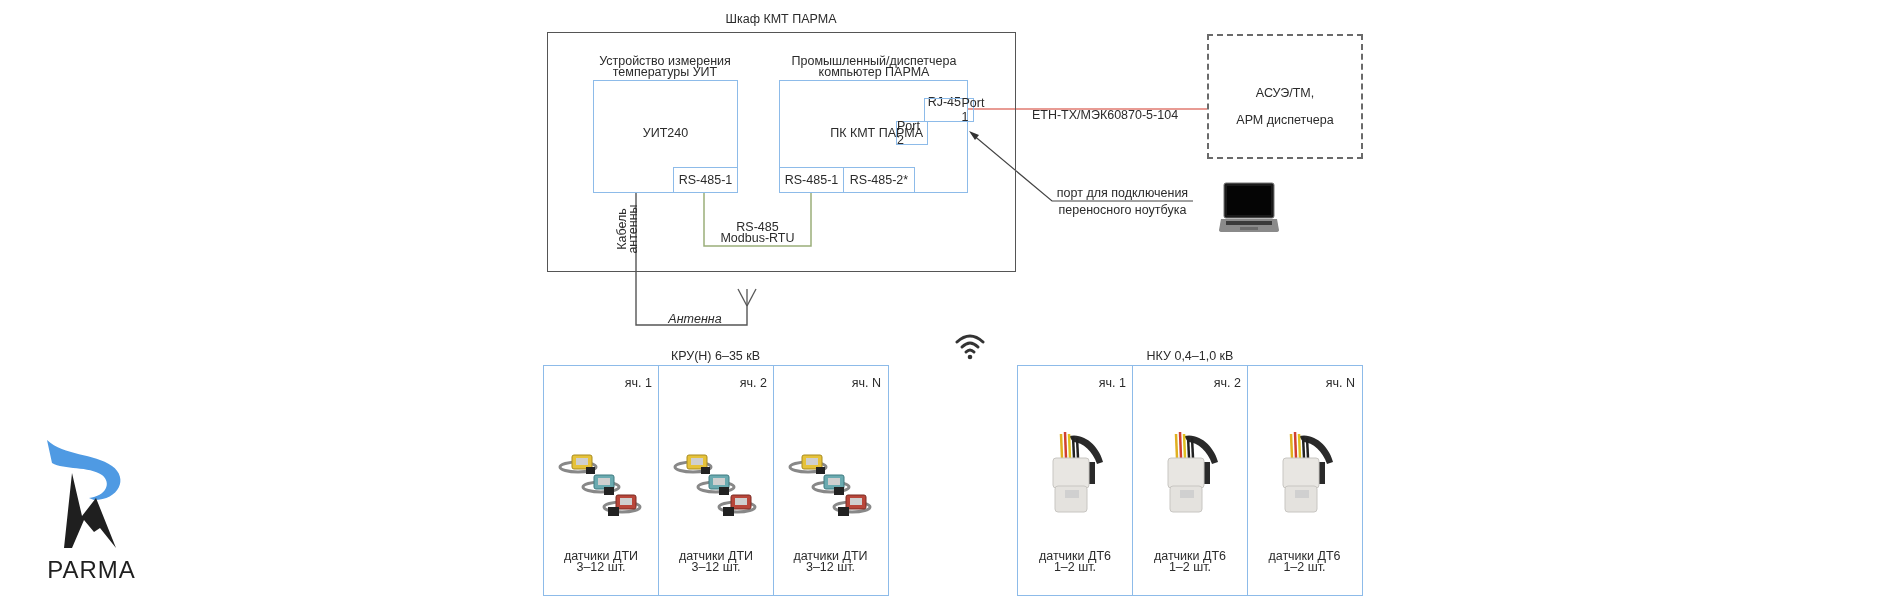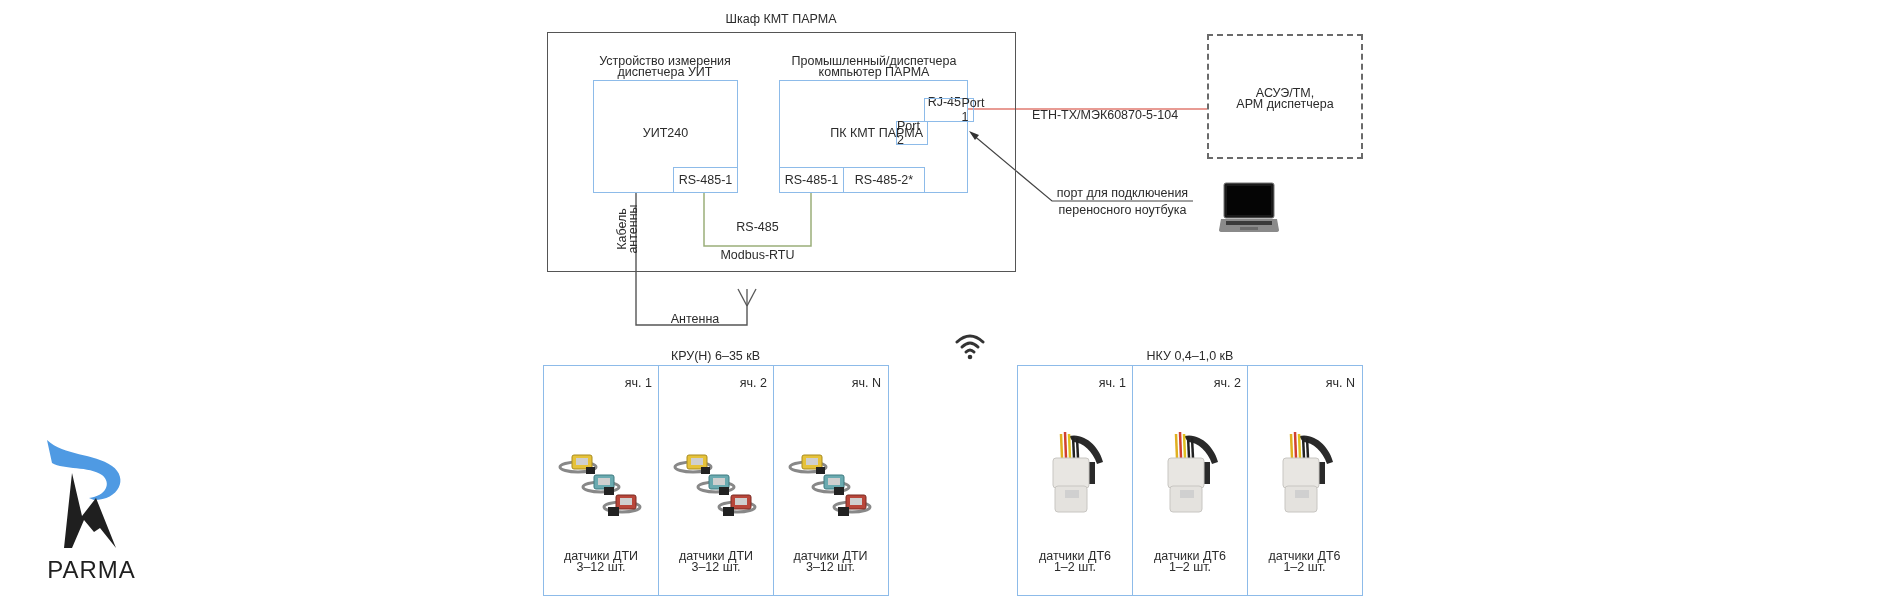--- a/index.html
+++ b/index.html
@@ -35,52 +35,52 @@
   </g>
 
   <polyline points="1193,201 1052,201 972,134" fill="none" stroke="#444" stroke-width="1.2"></polyline>
   <polygon points="969,131 979,135 975,140" fill="#333"></polygon>
 </svg>
 
 <div class="txt" style="left:547px; width:468px; top:13px;">Шкаф КМТ ПАРМА</div>
 <div class="cabinet" style="left:547px; top:32px; width:469px; height:240px;"></div>
 
 <div class="txt" style="left:593px; width:144px; top:55px;">Устройство измерения</div>
-<div class="txt" style="left:593px; width:144px; top:66px;">диспетчера УИТ</div>
+<div class="txt" style="left:593px; width:144px; top:66px;">температуры УИТ</div>
 <div class="box-blue" style="left:593px; top:80px; width:145px; height:113px;">
   <div class="txt" style="left:0; right:0; top:46px;">УИТ240</div>
 </div>
 <div class="box-blue port-label" style="left:673px; top:167px; width:65px; height:26px;">RS-485-1</div>
 
 <div class="txt" style="left:779px; width:190px; top:55px;">Промышленный/диспетчера</div>
 <div class="txt" style="left:779px; width:190px; top:66px;">компьютер ПАРМА</div>
 <div class="box-blue" style="left:779px; top:80px; width:189px; height:113px;">
   <div class="txt" style="left:0; width:143px; text-align:right; top:46px;">ПК КМТ ПАРМА</div>
   <div class="txt" style="right:6px; top:4px;margin-top:11px;">RJ-45</div>
 </div>
 <div class="box-blue port-label" style="left:924px; top:98px; width:44px; height:24px;padding-left:48px;">Port 1</div>
 <div class="box-blue port-label" style="left:896px; top:121px; width:32px; height:24px;">Port 2</div>
 <div class="box-blue port-label" style="left:779px; top:167px; width:65px; height:26px;">RS-485-1</div>
-<div class="box-blue port-label" style="left:843px; top:167px; width:82px; height:26px;">RS-485-2*</div>
+<div class="box-blue port-label" style="left:843px; top:167px; width:72px; height:26px;">RS-485-2*</div>
 
 <div class="txt" style="left:704px; width:107px; top:221px;">RS-485</div>
-<div class="txt" style="left:704px; width:107px; top:232px;margin-top:17px;">Modbus-RTU</div>
+<div class="txt" style="left:704px; width:107px; top:232px;">Modbus-RTU</div>
 
 <div class="abs" style="left:598px; top:216px; width:60px; height:26px; transform:rotate(-90deg); transform-origin:center;">
   <div class="txt" style="left:0; right:0; top:1px;">Кабель</div>
   <div class="txt" style="left:0; right:0; top:12px;">антенны</div>
 </div>
 
-<div class="txt" style="left:660px; width:70px; top:313px;">Антенна</div>
+<div class="txt" style="left:660px; width:70px; top:313px;font-style:italic;">Антенна</div>
 
 <div class="txt" style="left:1025px; width:160px; top:97px;margin-top:12px;">ETH-TX/МЭК60870-5-104</div>
 
 <div class="dashed" style="left:1207px; top:34px; width:156px; height:125px;">
   <div class="txt" style="left:0; right:0; top:51px;">АСУЭ/ТМ,</div>
-  <div class="txt" style="left:0; right:0; top:62px;">АРМ диспетчера</div>
+  <div class="txt" style="left:0; right:0; top:78px;">АРМ диспетчера</div>
 </div>
 
 <div class="txt" style="left:1052px; width:141px; top:187px;">порт для подключения</div>
 <div class="txt" style="left:1052px; width:141px; top:204px;">переносного ноутбука</div>
 
 <svg class="abs" style="left:1218px; top:182px;" width="62" height="52">
   <rect x="6" y="1" width="50" height="35" rx="2" fill="#1a1a1a" stroke="#777" stroke-width="1"></rect>
   <rect x="9" y="4" width="44" height="29" fill="#050505"></rect>
   <path d="M3 37 L59 37 L61 48 Q61 50 58 50 L4 50 Q1 50 1 48 Z" fill="#8a8a8a"></path>
   <rect x="8" y="39" width="46" height="4" fill="#3a3a3a"></rect>

